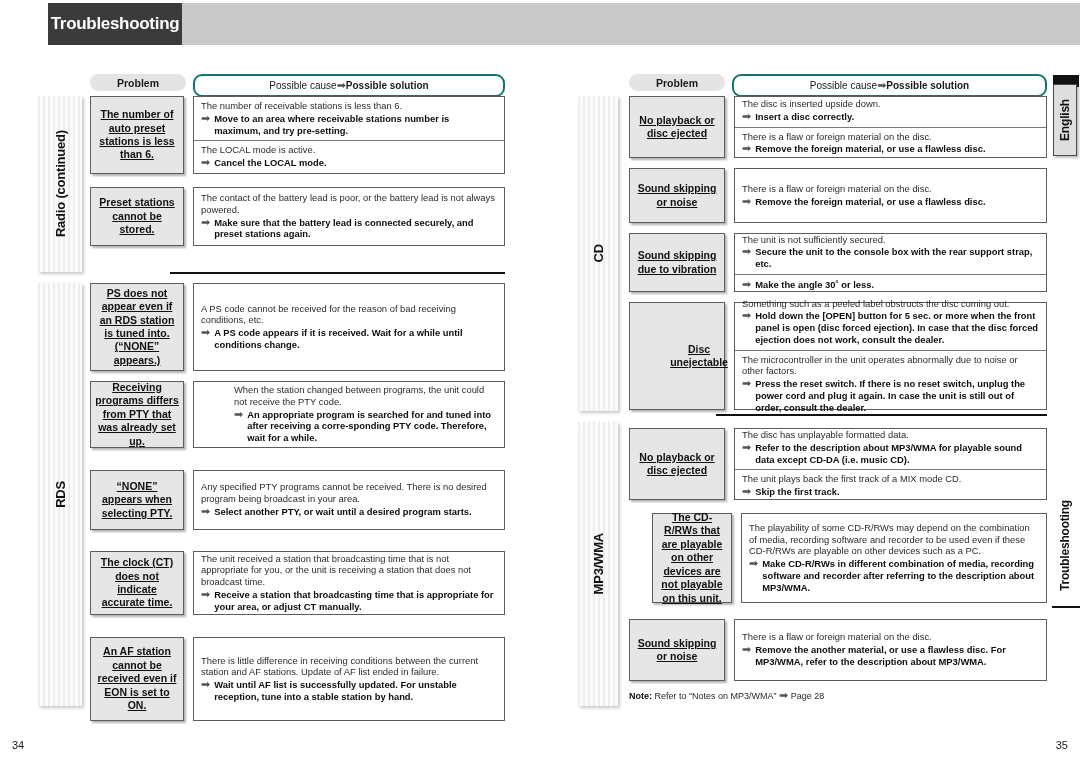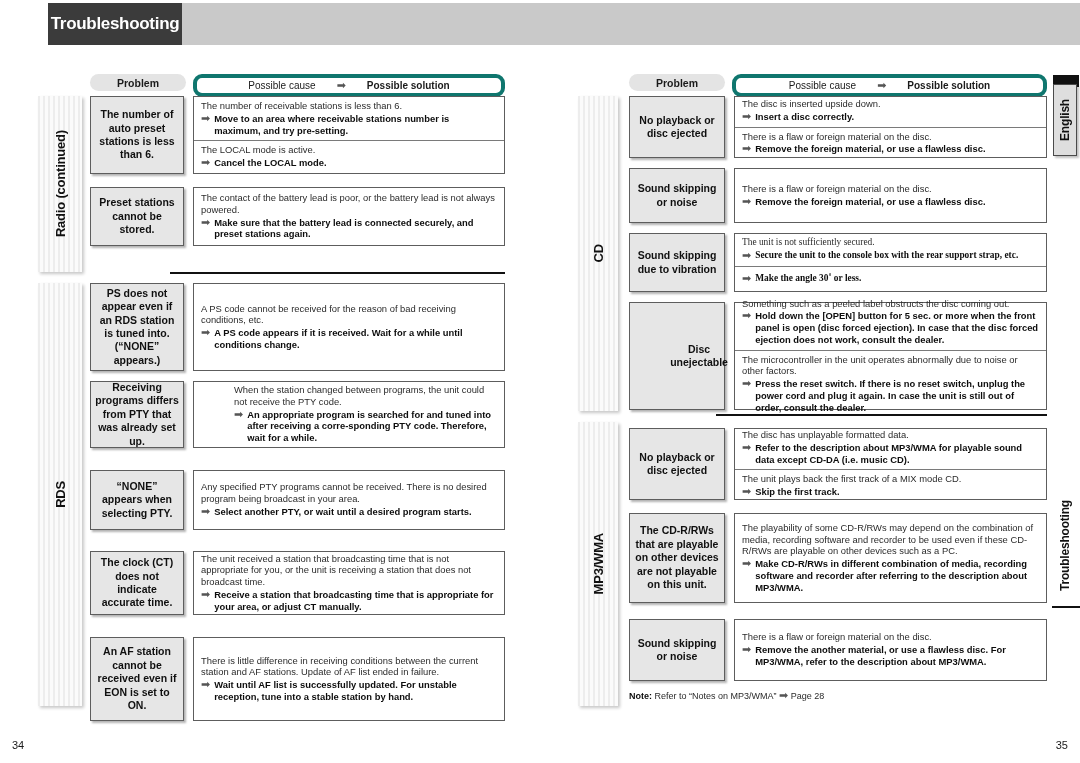--- a/index.html
+++ b/index.html
@@ -76,28 +76,28 @@
     font-weight: bold;
     color: #1a1a1a;
     display: flex;
     align-items: center;
     justify-content: center;
   }
   .cap-cause {
     position: absolute;
     height: 23px;
     background: #ffffff;
-    border: 4px solid #0f766e;
+    border: 2px solid #0f766e;
     border-radius: 9px;
     font-size: 10px;
     color: #1a1a1a;
     display: flex;
     align-items: center;
     justify-content: center;
-    gap: 21px;
+    gap: 0;
   }
   .cap-cause .lead { font-weight: normal; }
   .cap-cause .sol  { font-weight: bold; }
   .arrow-ico {
     display: inline-block;
     font-size: 11px;
     line-height: 1;
     color: #555555;
     transform: translateY(0px);
   }
@@ -114,20 +114,21 @@
     font-size: 10.5px;
     font-weight: bold;
     color: #101010;
     line-height: 1.28;
     text-align: center;
     display: flex;
     align-items: center;
     justify-content: center;
     padding: 2px 4px;
     flex: none;
+    text-decoration: underline;
   }
   .sol-col {
     border: 1px solid #5d5d5d;
     background: #ffffff;
     display: flex;
     flex-direction: column;
     justify-content: center;
     flex: 1;
     min-width: 0;
   }
@@ -412,21 +413,21 @@
             <span class="fix-txt">Remove the foreign material, or use a flawless disc.</span>
             </div>
         </div>
       </div>
     </div>
 
     <div class="trow" style="left:89px; top:233px; width:418px; height:59px;">
       <div class="prob-cell" style="width:96px;">
         <span>Sound skipping due to vibration</span>
       </div>
-      <div class="sol-col" style="margin-left:9px;font-family:Liberation Serif, serif;">
+      <div class="sol-col" style="margin-left:9px;">
         <div class="sol-item">
           <div class="cause-txt">The unit is not sufficiently secured.</div>
           <div class="fix-line">
               <span class="arrow-ico">➡</span>
             <span class="fix-txt">Secure the unit to the console box with the rear support strap, etc.</span>
             </div>
         </div>
         <div class="sol-item">
           <div class="fix-line">
               <span class="arrow-ico">➡</span>
@@ -476,21 +477,21 @@
           <div class="cause-txt">The unit plays back the first track of a MIX mode CD.</div>
           <div class="fix-line">
               <span class="arrow-ico">➡</span>
             <span class="fix-txt">Skip the first track.</span>
             </div>
         </div>
       </div>
     </div>
 
     <div class="trow" style="left:89px; top:513px; width:418px; height:90px;">
-      <div class="prob-cell" style="width:96px;">
+      <div class="prob-cell" style="width:80px;margin-left:23px;">
         <span>The CD-R/RWs that are playable on other devices are not playable on this unit.</span>
       </div>
       <div class="sol-col" style="margin-left:9px;">
         <div class="sol-item">
           <div class="cause-txt">The playability of some CD-R/RWs may depend on the combination of media, recording software and recorder to be used even if these CD-R/RWs are playable on other devices such as a PC.</div>
           <div class="fix-line">
               <span class="arrow-ico">➡</span>
             <span class="fix-txt">Make CD-R/RWs in different combination of media, recording software and recorder after referring to the description about MP3/WMA.</span>
             </div>
         </div>

